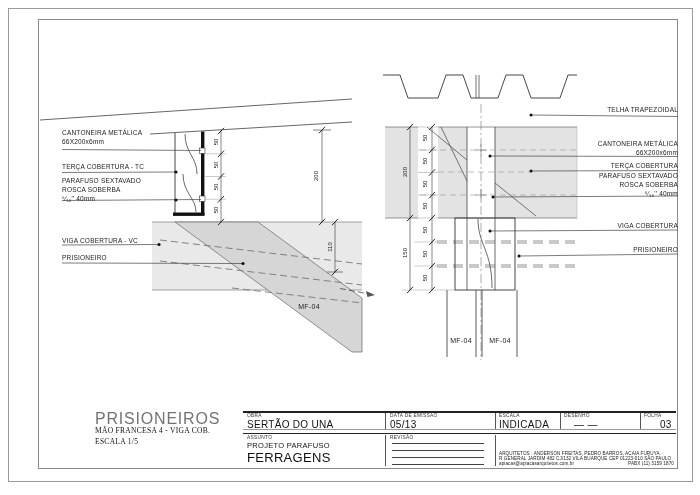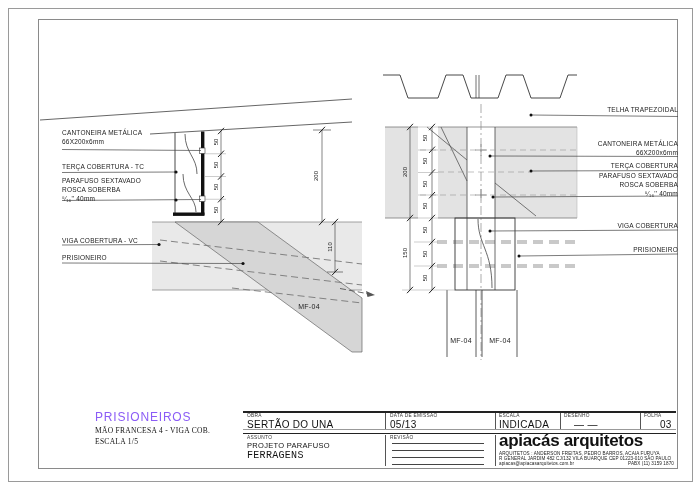--- a/index.html
+++ b/index.html
@@ -8,21 +8,21 @@
   .frame{position:absolute;border:1px solid #8a8a8a;}
   .lbl{position:absolute;font-size:6.5px;letter-spacing:.2px;line-height:1.35;white-space:nowrap;color:#222;}
   .lbl-r{position:absolute;left:552px;width:126px;text-align:right;font-size:6.5px;letter-spacing:.2px;line-height:1.35;white-space:nowrap;color:#222;}
   .dimnum{position:absolute;width:24px;text-align:center;font-size:6px;line-height:1;color:#222;
           transform:rotate(-90deg);transform-origin:center;}
   .mf{position:absolute;font-size:7px;letter-spacing:.3px;text-align:center;color:#222;}
   .hline{position:absolute;background:#222;}
   .vline{position:absolute;background:#555;width:1px;}
   .tb-label{position:absolute;font-size:4.8px;letter-spacing:.3px;color:#333;line-height:1;}
   .tb-value{position:absolute;font-size:10px;letter-spacing:.3px;color:#111;line-height:1;}
-  .tb-title{position:absolute;font-size:12px;letter-spacing:.8px;color:#8b5cf6;line-height:1;}
+  .tb-title{position:absolute;font-size:16px;letter-spacing:.8px;color:#737373;line-height:1;}
   .tb-sub{position:absolute;font-size:7.5px;letter-spacing:.3px;color:#111;line-height:1;font-family:Liberation Serif, serif;}
   .rev-line{position:absolute;height:1px;background:#444;width:92px;left:392px;}
   .logo{position:absolute;left:499px;top:432px;width:176px;font-size:17px;font-weight:600;
         letter-spacing:-.3px;color:#111;line-height:1;}
   .firm-small{position:absolute;left:499px;top:452px;width:175px;font-size:4.6px;line-height:1.08;
         color:#222;letter-spacing:.1px;}
   .firm-row{display:flex;justify-content:space-between;}
 </style>
 </head>
 <body>
@@ -186,28 +186,27 @@
   <div class="tb-value" style="left:390px;top:420px;">05/13</div>
   <div class="tb-label" style="left:499px;top:414px;">ESCALA</div>
   <div class="tb-value" style="left:499px;top:420px;">INDICADA</div>
   <div class="tb-label" style="left:564px;top:414px;">DESENHO</div>
   <div class="tb-value" style="left:574px;top:420px;">— —</div>
   <div class="tb-label" style="left:644px;top:414px;">FOLHA</div>
   <div class="tb-value" style="left:648px;top:420px;margin-left:12px;">03</div>
 
   <div class="tb-label" style="left:247px;top:436px;">ASSUNTO</div>
   <div class="tb-value" style="left:247px;top:442px;font-size:7.5px;">PROJETO PARAFUSO</div>
-  <div class="tb-value" style="left:247px;top:451px;font-size:10px;font-family:Liberation Mono, monospace;">FERRAGENS</div>
+  <div class="tb-value" style="left:247px;top:451px;font-size:13px;">FERRAGENS</div>
   <div class="tb-label" style="left:390px;top:436px;">REVISÃO</div>
   <div class="rev-line" style="top:443px;"></div>
   <div class="rev-line" style="top:450px;"></div>
   <div class="rev-line" style="top:457px;"></div>
   <div class="rev-line" style="top:464px;"></div>
 
-  <div class="logo">apiacás arquitetos</div>
   <div class="firm-small">
     <div>ARQUITETOS : ANDERSON FREITAS, PEDRO BARROS, ACAIA FURUYA</div>
     <div>R GENERAL JARDIM 482 CJ/132 VILA BUARQUE CEP 01223-010 SÃO PAULO</div>
     <div class="firm-row">
       <span>apiacas@apiacasarquitetos.com.br</span>
       <span>PABX (11) 3159 1870</span>
     </div>
   </div>
 
 </div>

